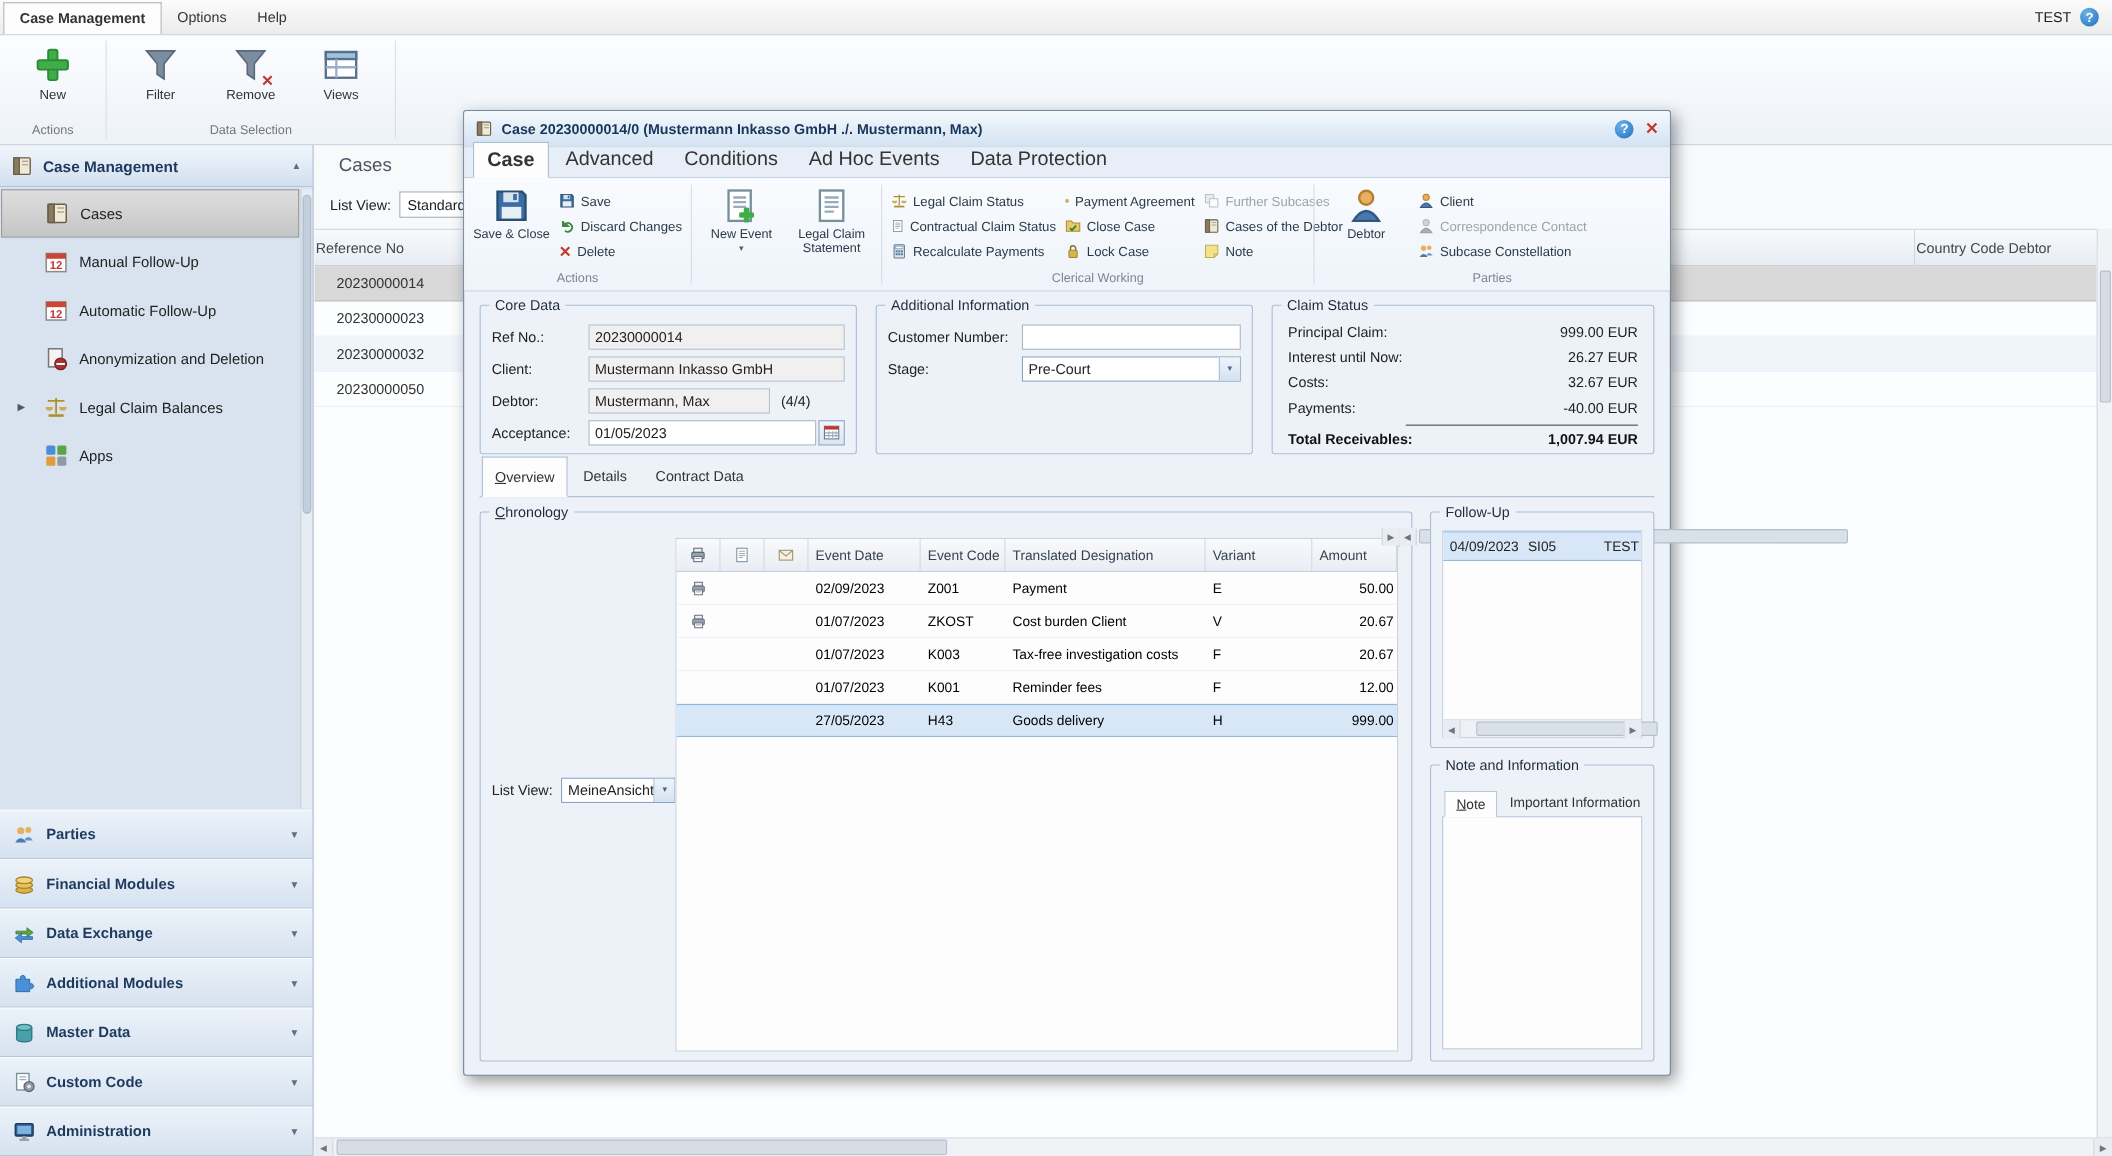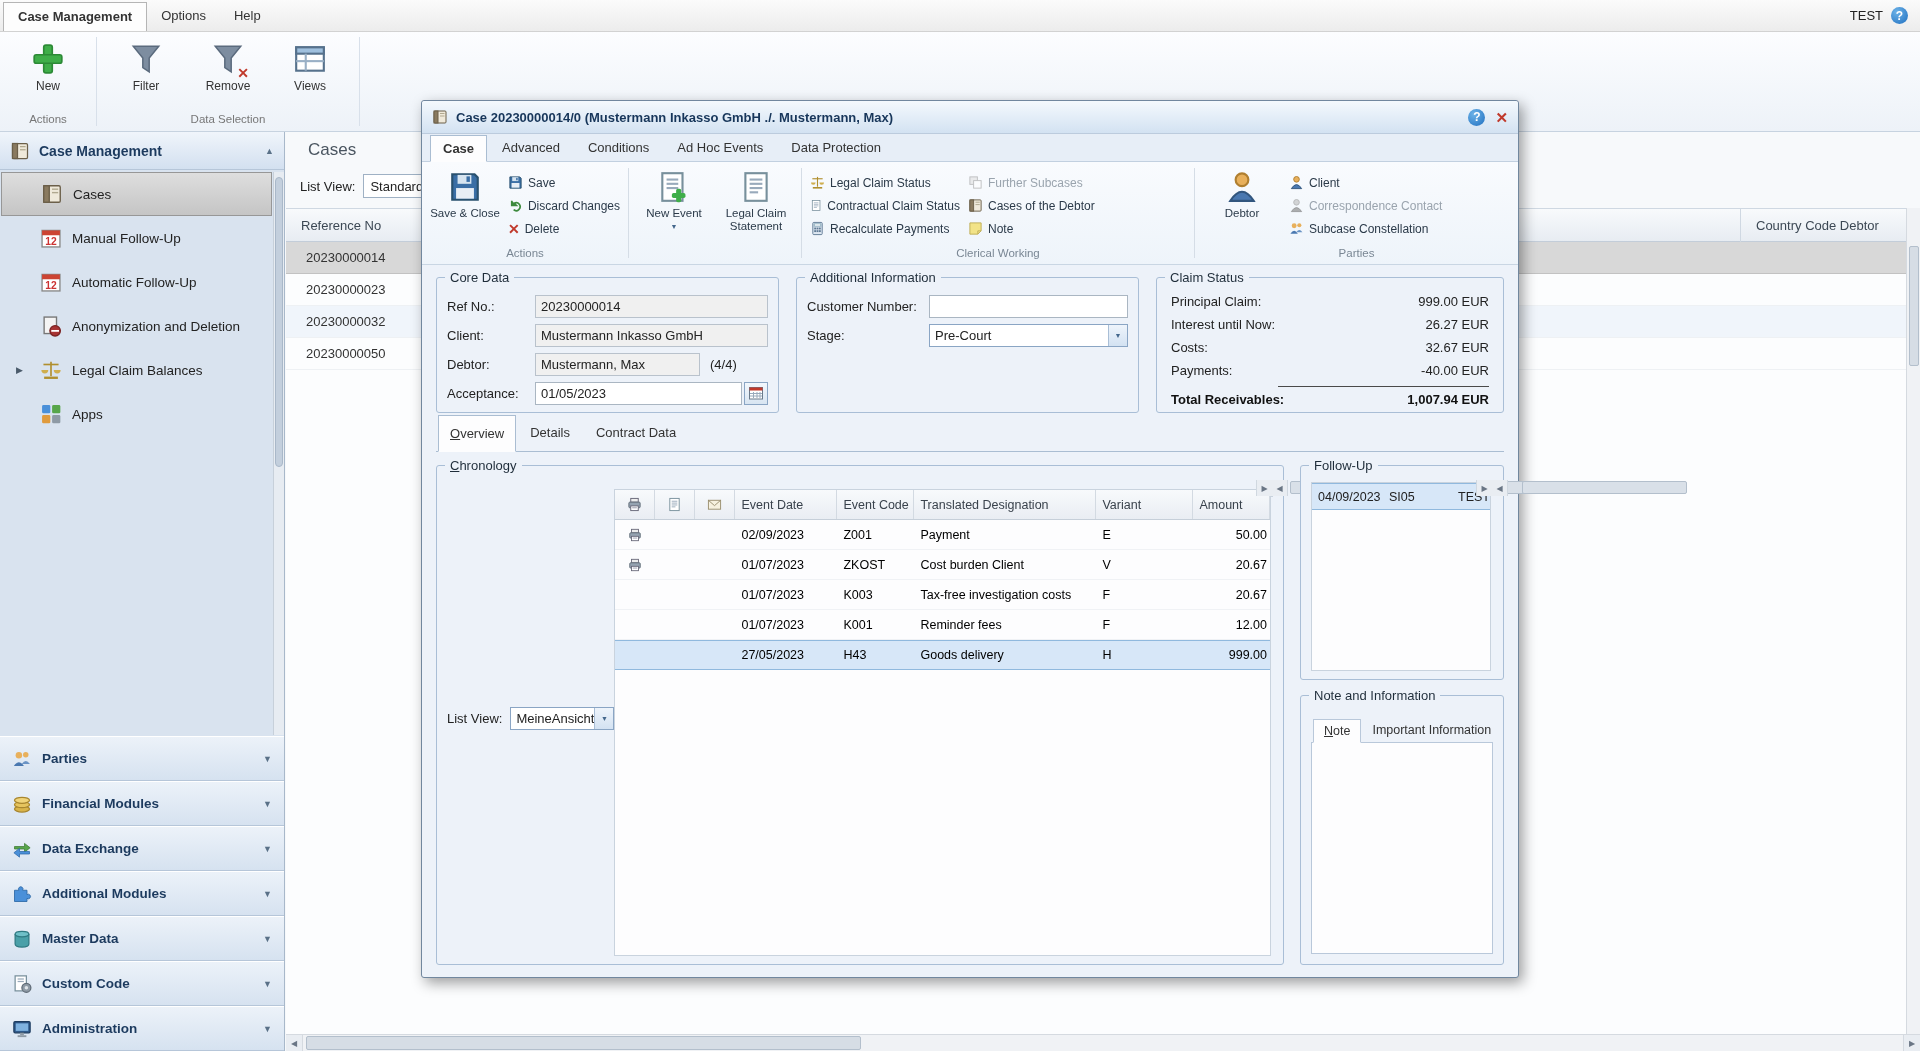--- a/index.html
+++ b/index.html
@@ -42,40 +42,40 @@
 .sb-scroll{position:absolute;right:0;top:40px;bottom:316px;width:11px;background:#e7ecf2;border-left:1px solid #c7d0da}
 .sb-thumb{position:absolute;top:5px;left:1px;width:8px;height:290px;background:#c3cfdd;border:1px solid #a9b8c9;border-radius:4px}
 
 
 .main{position:absolute;left:286px;top:132px;right:0;bottom:0;background:#f7f9fb;z-index:1}
 .main-title{position:absolute;left:22px;top:8px;font-size:17px;color:#4a5560}
 .lv-bar{position:absolute;left:14px;top:42px;display:flex;align-items:center;gap:8px}
 .lv-combo{width:330px;height:24px;background:#fff;border:1px solid #9fb1c4;display:flex;align-items:center;padding:0 6px;overflow:hidden;white-space:nowrap}
 .combo-arrow{margin-left:auto;font-size:7px;color:#44678c}
 .tbl-header{position:absolute;left:0;top:76px;right:14px;height:34px;background:linear-gradient(#f8fafc,#e7ecf2);border-top:1px solid #cfd8e2;border-bottom:1px solid #c3cdd9}
-.th{position:absolute;top:0;height:33px;line-height:33px;padding:0 15px;font-size:13px;color:#3c4854;border-right:1px solid #cfd8e2;overflow:hidden;white-space:nowrap}
+.th{position:absolute;top:0;height:33px;line-height:33px;padding:0 1px;font-size:13px;color:#3c4854;border-right:1px solid #cfd8e2;overflow:hidden;white-space:nowrap}
 .tbl-body{position:absolute;left:0;top:110px;right:14px;bottom:17px;background:#fcfdfe}
 .tbl-row{position:absolute;left:0;right:0;height:32px;line-height:31px;padding-left:20px;font-size:13px;color:#333;border-bottom:1px solid #eef1f4}
 .tbl-row.alt{background:#f0f5fb}
 .tbl-row.selected{background:#d8d8d8;border-bottom:1px solid #c2c2c2}
 .main-vscroll{position:absolute;right:0;top:76px;bottom:17px;width:14px;background:#f0f2f5;border-left:1px solid #d5dae0}
 .main-vthumb{position:absolute;left:2px;top:38px;width:10px;height:120px;background:#d6dde5;border:1px solid #b3bfcc;border-radius:2px}
 .main-hscroll{position:absolute;left:0;right:0;bottom:0;height:17px;background:#f0f2f5;border-top:1px solid #d5dae0}
 .scroll-btn{position:absolute;top:0;width:17px;height:16px;font-size:8px;color:#6a7685;display:flex;align-items:center;justify-content:center;background:#e9edf2}
 .scroll-btn.left{left:0;border-right:1px solid #d5dae0}
 .scroll-btn.right{right:0;border-left:1px solid #d5dae0}
 .main-hthumb{position:absolute;left:20px;width:555px;top:1px;height:14px;background:#d6dde5;border:1px solid #b3bfcc;border-radius:2px}
 
 
 .dialog{position:absolute;left:421px;top:100px;width:1098px;height:878px;background:#edf2f9;border:1px solid #71879e;border-radius:3px;box-shadow:4px 5px 14px rgba(0,0,0,.38);display:flex;flex-direction:column;z-index:20}
 .dlg-title{height:33px;background:linear-gradient(#f4f9fd,#d3e2f2);border-bottom:1px solid #bccbdd;display:flex;align-items:center;gap:8px;padding:0 10px;font-weight:bold;font-size:13px;color:#17365a;border-radius:3px 3px 0 0}
 .dlg-title-right{margin-left:auto;display:flex;align-items:center;gap:10px}
 .dlg-close{color:#c0392b;font-weight:bold;font-size:15px;line-height:1}
 .dlg-tabs{height:28px;background:#e7eef7;border-bottom:1px solid #c2d0e0;display:flex;align-items:flex-end;padding-left:8px;gap:2px}
-.dlg-tab{padding:5px 12px;font-size:13px;color:#333;border:1px solid transparent;white-space:nowrap}
+.dlg-tab{padding:5px 12px;font-size:18px;color:#333;border:1px solid transparent;white-space:nowrap}
 .dlg-tab.active{background:#fdfdfe;border-color:#aabdd2;border-bottom-color:#fdfdfe;margin-bottom:-1px;font-weight:bold}
 .dlg-ribbon{height:103px;background:linear-gradient(#f9fbfe,#eef4fa);border-bottom:1px solid #c9d6e3;display:flex}
 .dr-group{display:flex;flex-direction:column}
 .dr-body{flex:1;display:flex;align-items:flex-start;padding:6px 8px 0;gap:8px}
 .dr-label{height:18px;font-size:11.5px;color:#7a8794;text-align:center;line-height:15px}
 .dr-sep{width:1px;background:#d5dde6;margin:6px 0}
 .dr-big{width:78px;display:flex;flex-direction:column;align-items:center;text-align:center;font-size:11.5px;color:#2b3a49;line-height:1.15;gap:3px;padding-top:2px}
 .nb-arrow{font-size:7px;color:#44678c}
 .dr-col{display:flex;flex-direction:column;gap:4px;padding-top:5px}
 .dr-small{display:flex;align-items:center;gap:5px;font-size:12px;color:#2b3a49;height:19px;white-space:nowrap}
@@ -103,21 +103,21 @@
 .sum-line{height:1px;background:#4a4a4a;width:211px;margin:1px 0 5px auto}
 .cs-total{display:flex;justify-content:space-between;font-size:13px;font-weight:bold;color:#111}
 
 .subtabs{display:flex;align-items:flex-end;height:29px;margin-top:10px;border-bottom:1px solid #aabdd2;padding-left:2px;gap:2px}
 .subtab{padding:10px 11px;font-size:13px;color:#333;border:1px solid transparent;white-space:nowrap}
 .subtab.active{background:#fdfdfe;border-color:#aabdd2;border-bottom-color:#fdfdfe;margin-bottom:-1px}
 
 .lower{flex:1;display:flex;gap:16px;margin-top:13px;min-height:0}
 .box-chron{width:848px;display:flex;flex-direction:row;padding:14px 10px 8px}
 .right-col{flex:1;display:flex;flex-direction:column;gap:15px;min-width:0}
-.box-fu{height:215px;display:flex;flex-direction:row;padding:14px 10px 8px}
+.box-fu{height:215px;display:flex;flex-direction:column;padding:14px 10px 8px}
 .box-note{flex:1;display:flex;flex-direction:column;padding:14px 10px 10px}
 .lvrow{display:flex;align-items:center;gap:8px;font-size:13px}
 .tblwrap{margin-top:9px;flex:1;border:1px solid #c9d3de;background:#fdfdfe;display:flex;flex-direction:column;overflow:hidden;min-height:0}
 .chead{display:flex;height:30px;background:linear-gradient(#f8fafc,#e9edf3);border-bottom:1px solid #c6cfd9;flex:0 0 auto}
 .chead .ccell{border-right:1px solid #d3dae2;color:#39424c}
 .ccell{display:flex;align-items:center;padding:0 6px;font-size:12.5px;overflow:hidden;white-space:nowrap}
 .w-ic{width:40px;flex:0 0 40px;justify-content:center}
 .w-date{width:102px;flex:0 0 102px}
 .w-code{width:77px;flex:0 0 77px}
 .w-desig{width:182px;flex:0 0 182px}
@@ -577,20 +577,40 @@
               </svg>
             <span>Contractual Claim Status</span>
           </div>
           <div class="dr-small">
             <svg class="ic15">
                 <use href="#sym-calc"></use>
               </svg>
             <span>Recalculate Payments</span>
           </div>
         </div>
+        <div class="dr-col" style="width:118px">
+          <div class="dr-small">
+            <svg class="ic15">
+                <use href="#sym-money"></use>
+              </svg>
+            <span>Payment Agreement</span>
+          </div>
+          <div class="dr-small">
+            <svg class="ic15">
+                <use href="#sym-foldercheck"></use>
+              </svg>
+            <span>Close Case</span>
+          </div>
+          <div class="dr-small">
+            <svg class="ic15">
+                <use href="#sym-lock"></use>
+              </svg>
+            <span>Lock Case</span>
+          </div>
+        </div>
         <div class="dr-col" style="width:128px">
           <div class="dr-small disabled">
             <svg class="ic15">
                 <use href="#sym-subcases"></use>
               </svg>
             <span>Further Subcases</span>
           </div>
           <div class="dr-small">
             <svg class="ic15">
                 <use href="#sym-book"></use>

